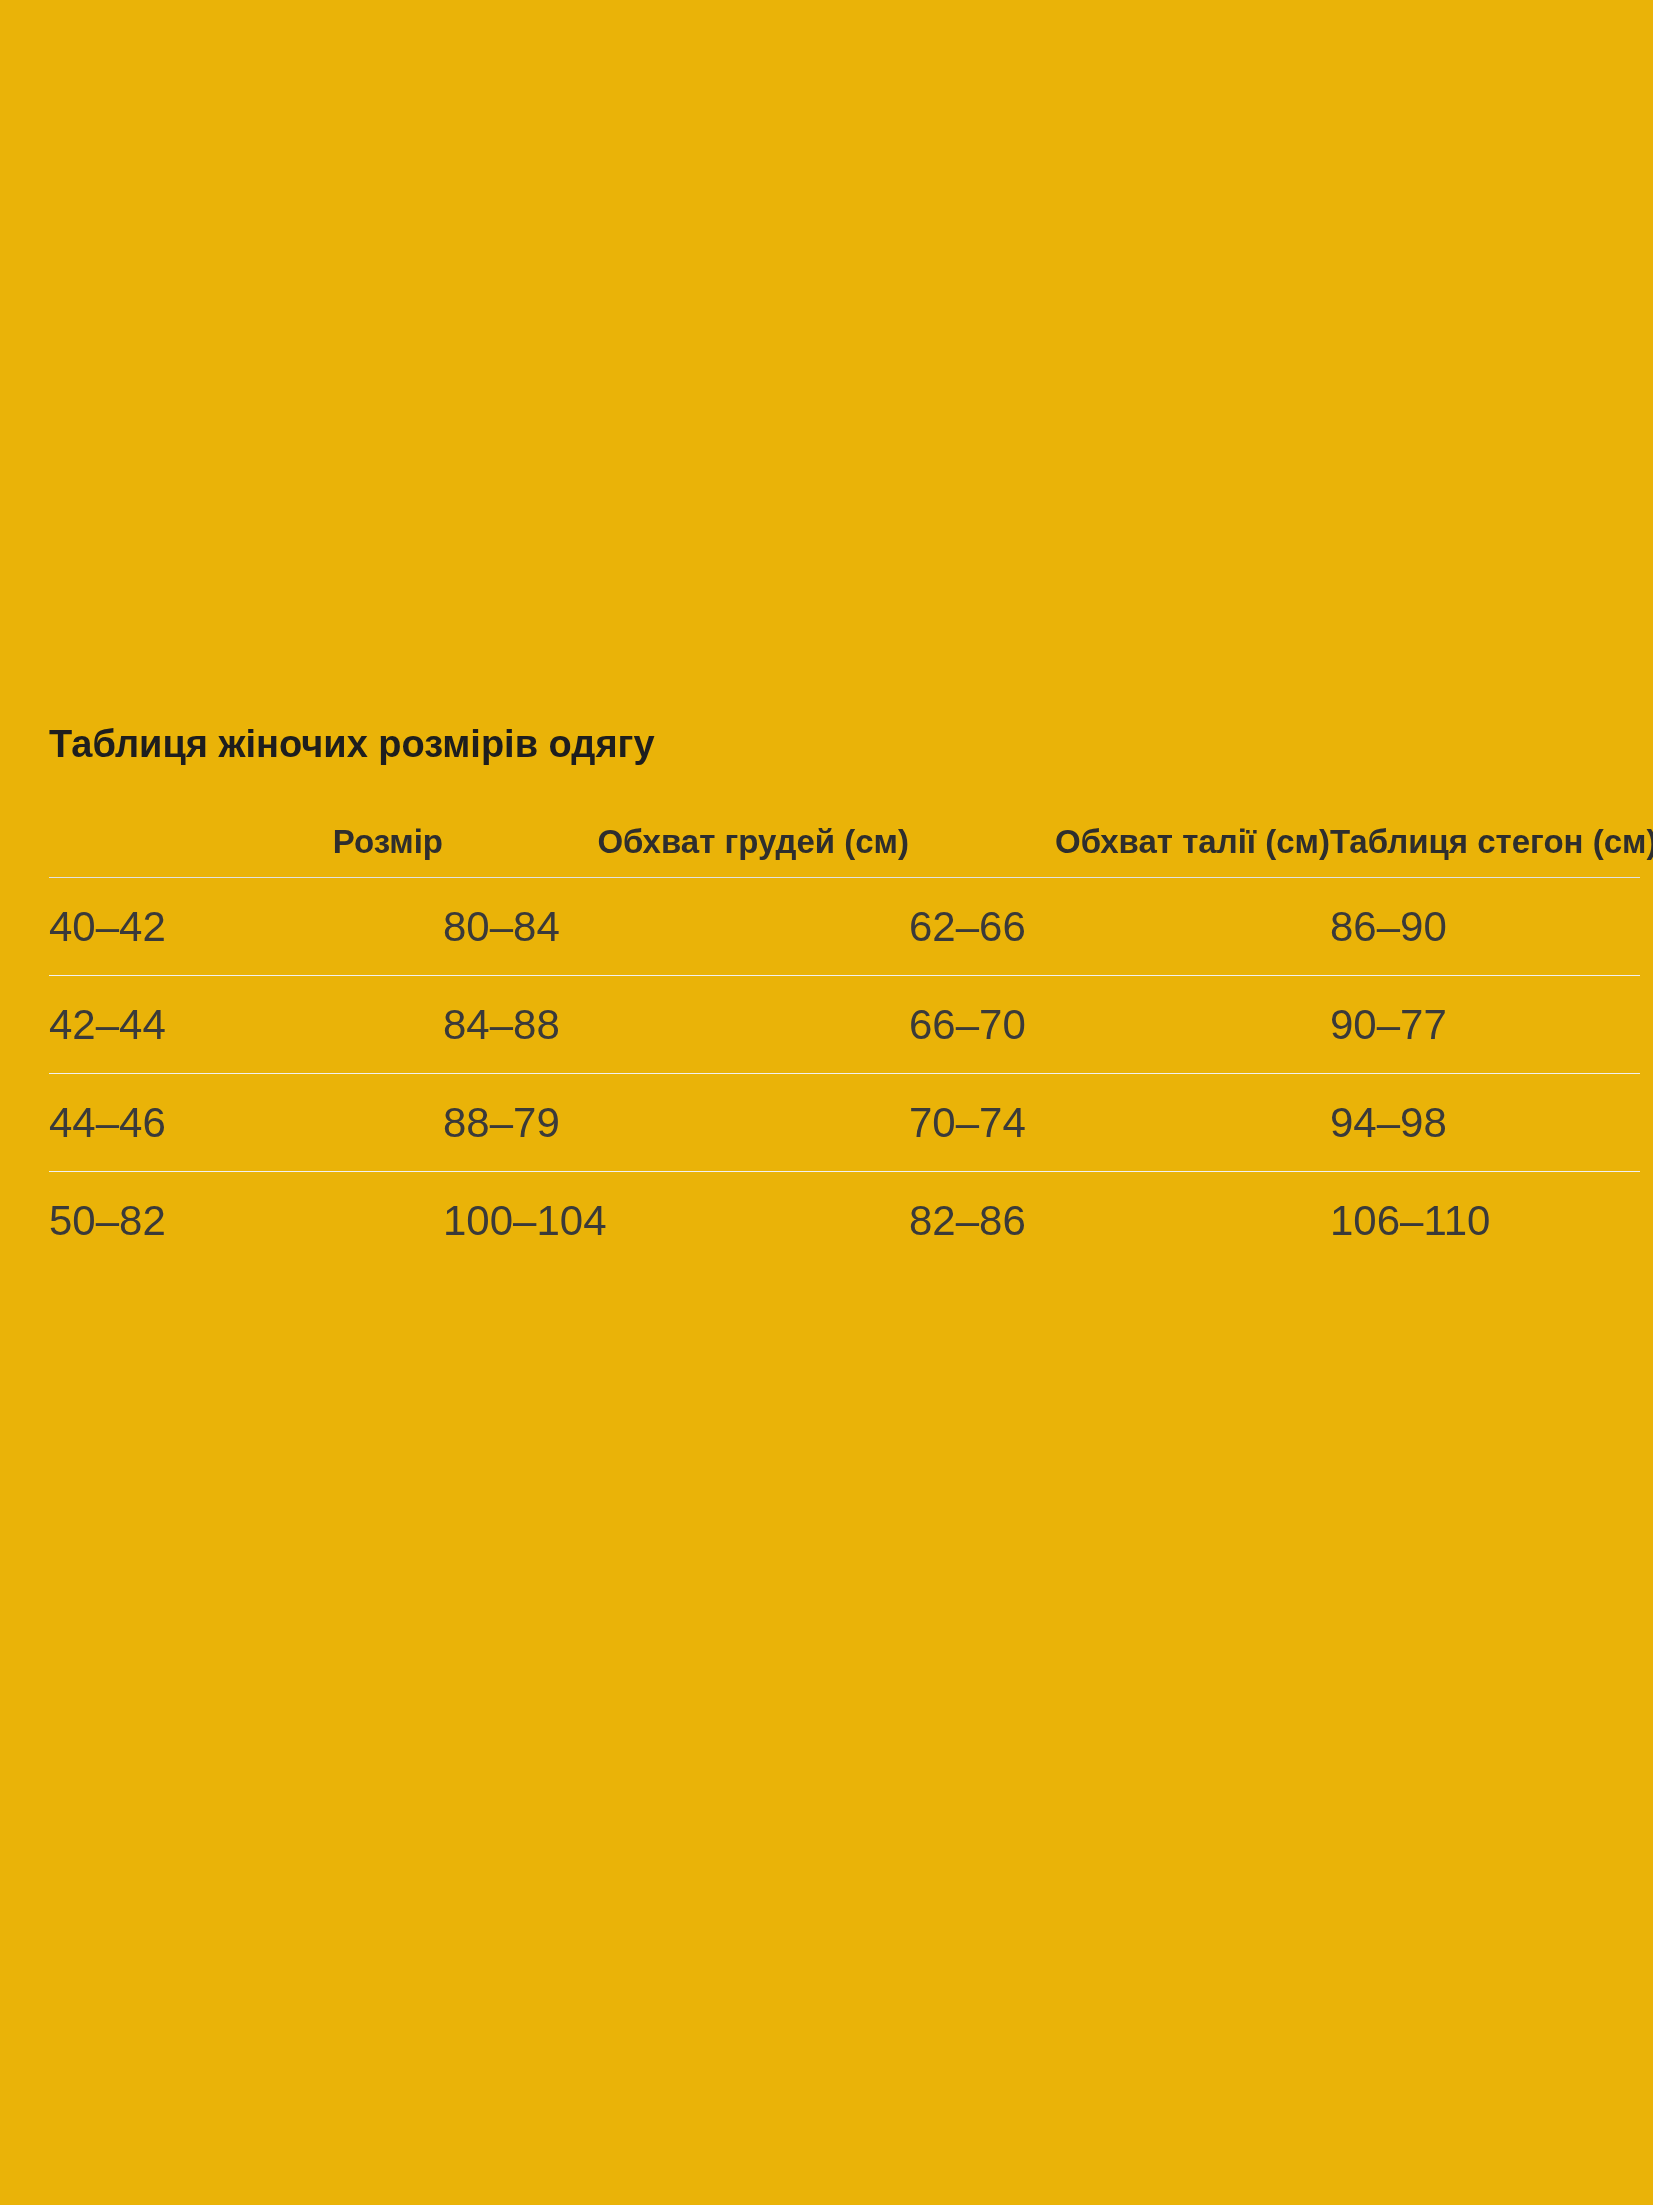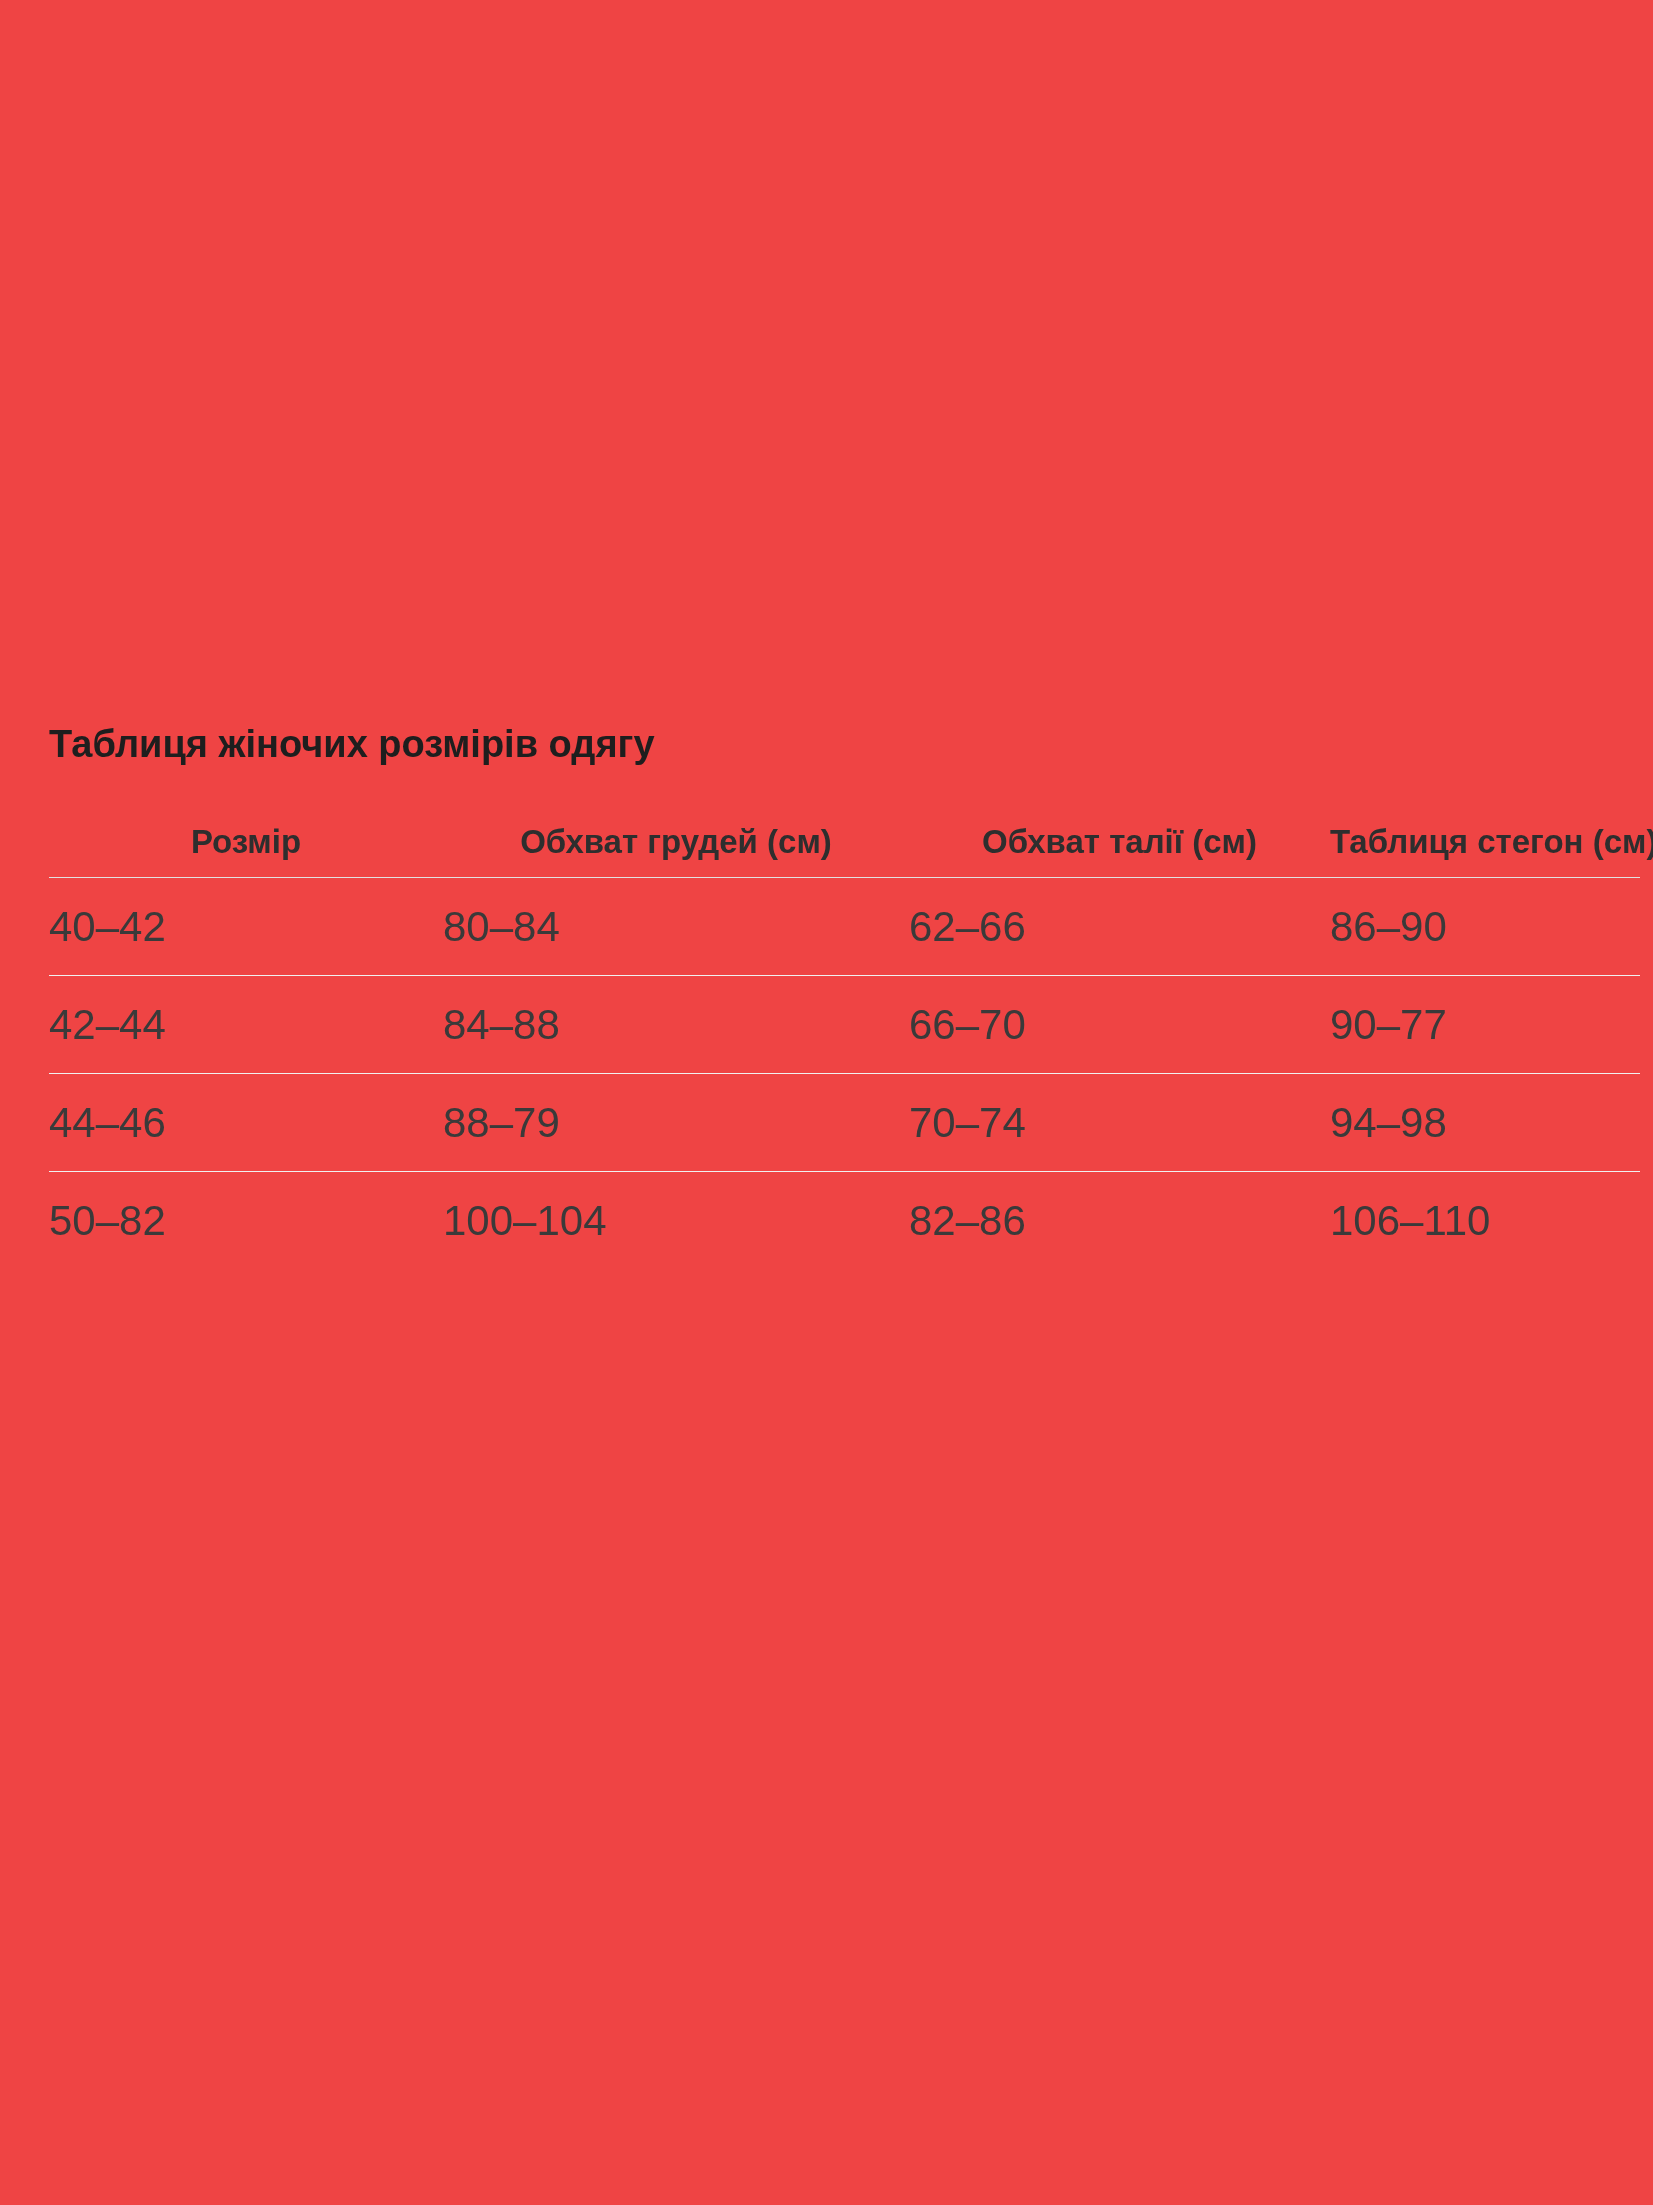--- a/index.html
+++ b/index.html
@@ -4,21 +4,21 @@
 <style>
   html, body {
     margin: 0;
     padding: 0;
     background: #ffffff;
   }
   .canvas {
     position: relative;
     width: 1654px;
     height: 2205px;
-    background: #ef4444;
+    background: #eab308;
     overflow: hidden;
     font-family: "Liberation Sans", "DejaVu Sans", sans-serif;
   }
   .page-title {
     position: absolute;
     left: 49px;
     top: 724px;
     font-size: 38px;
     line-height: 41px;
     font-weight: 700;
@@ -27,21 +27,21 @@
   }
   table.size-table {
     position: absolute;
     left: 49px;
     top: 780px;
     width: 1590px;
     border-collapse: collapse;
     table-layout: fixed;
   }
   table.size-table th {
-    text-align: center;
+    text-align: right;
     font-weight: 700;
     font-size: 33px;
     line-height: 39px;
     color: #2e2e2e;
     padding: 42px 0 16.3px 0;
     border-bottom: 1.6px solid #e1e1e1;
     white-space: nowrap;
   }
   table.size-table td {
     text-align: left;

